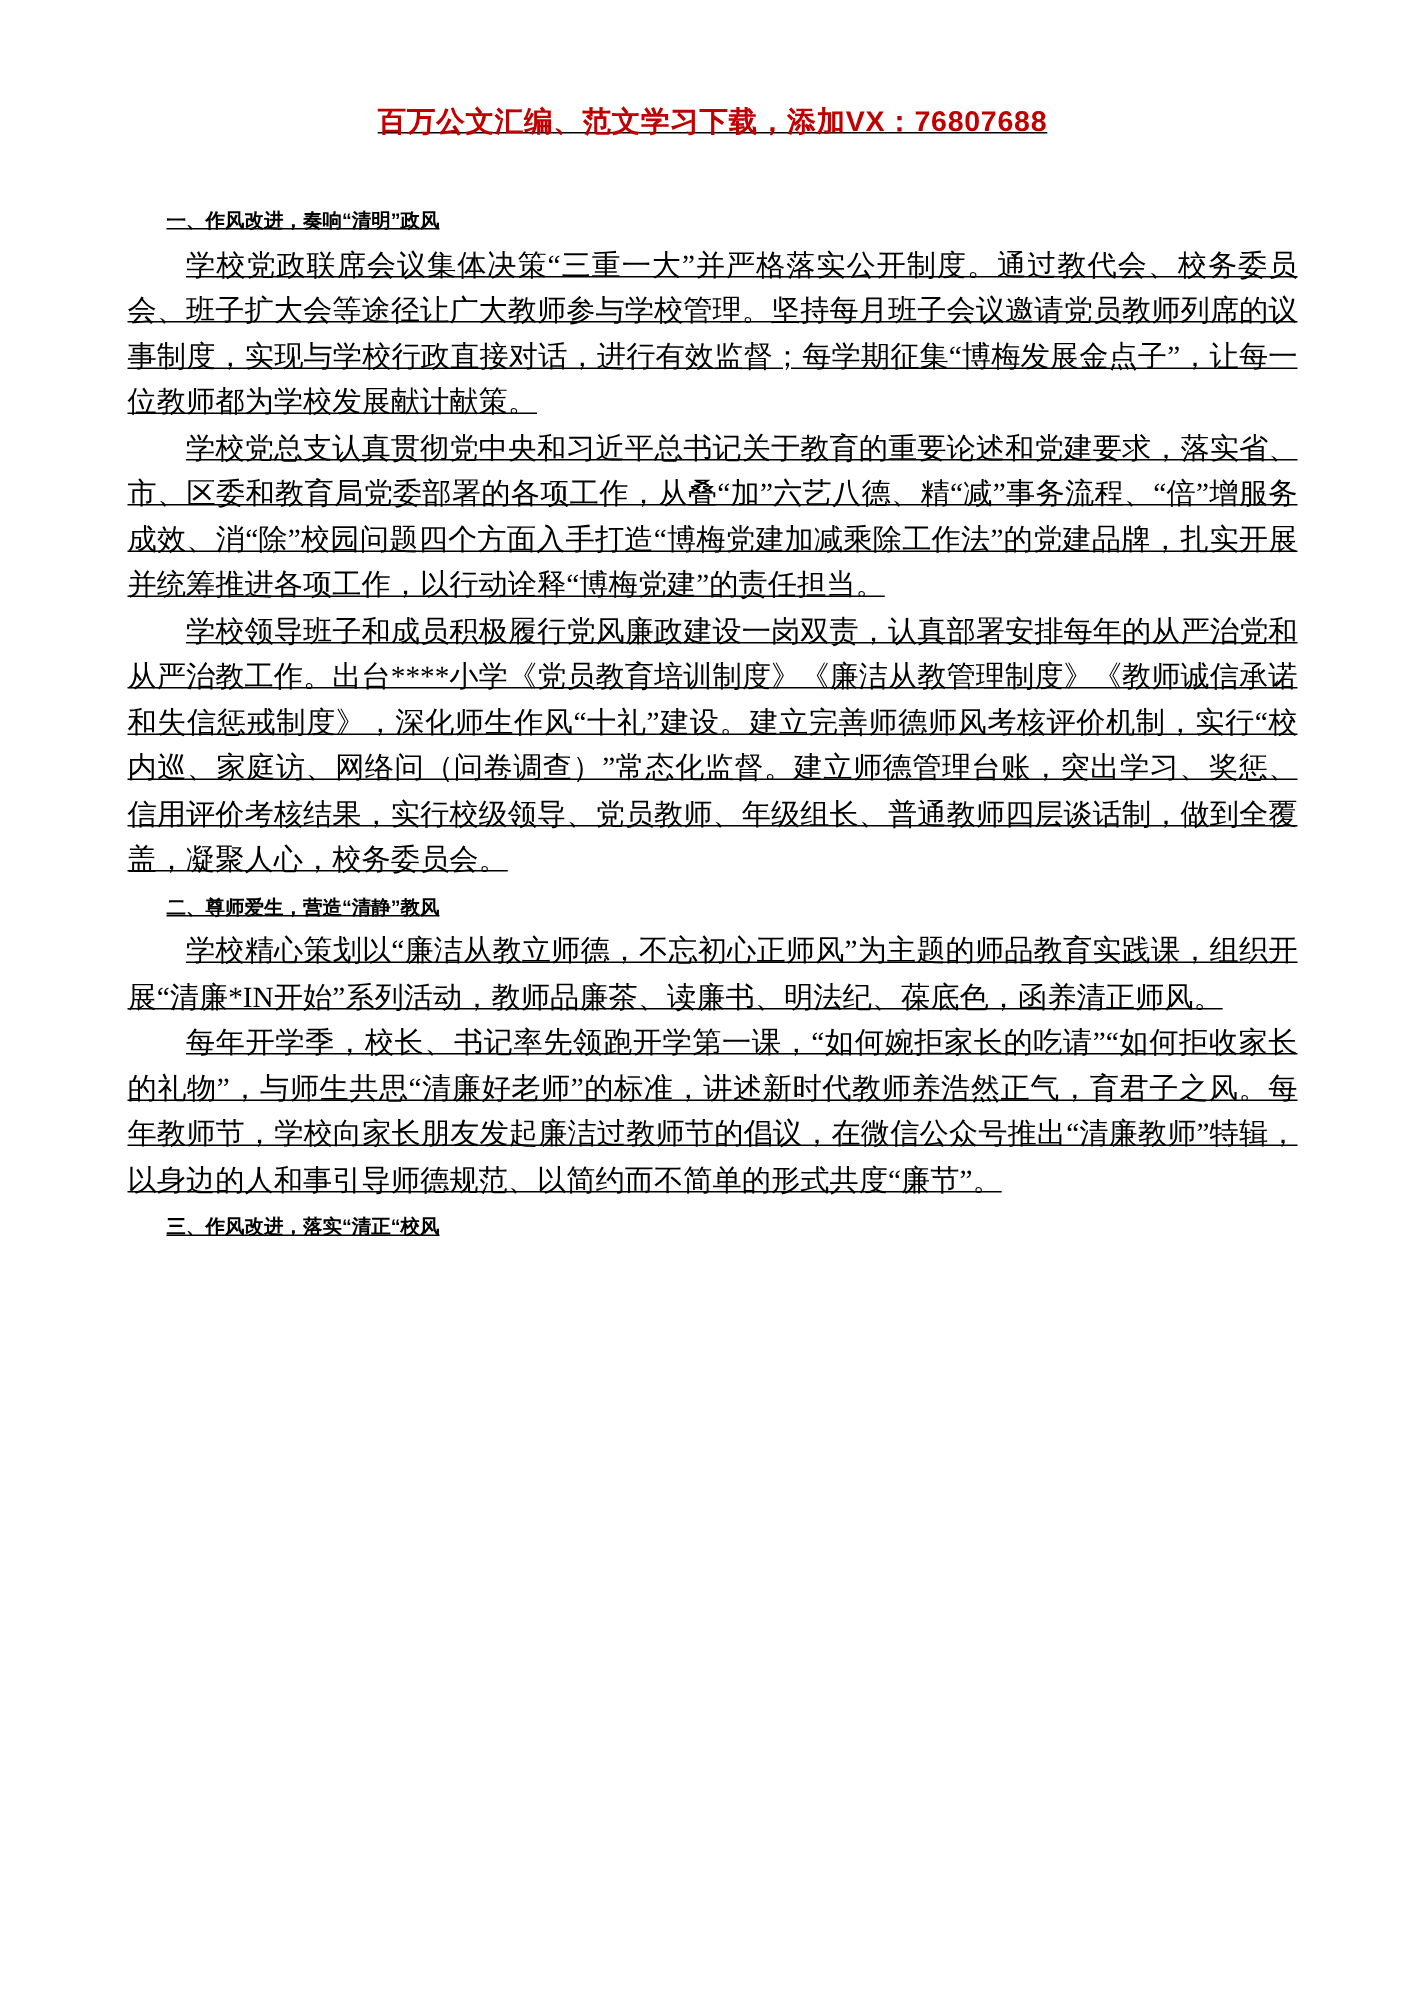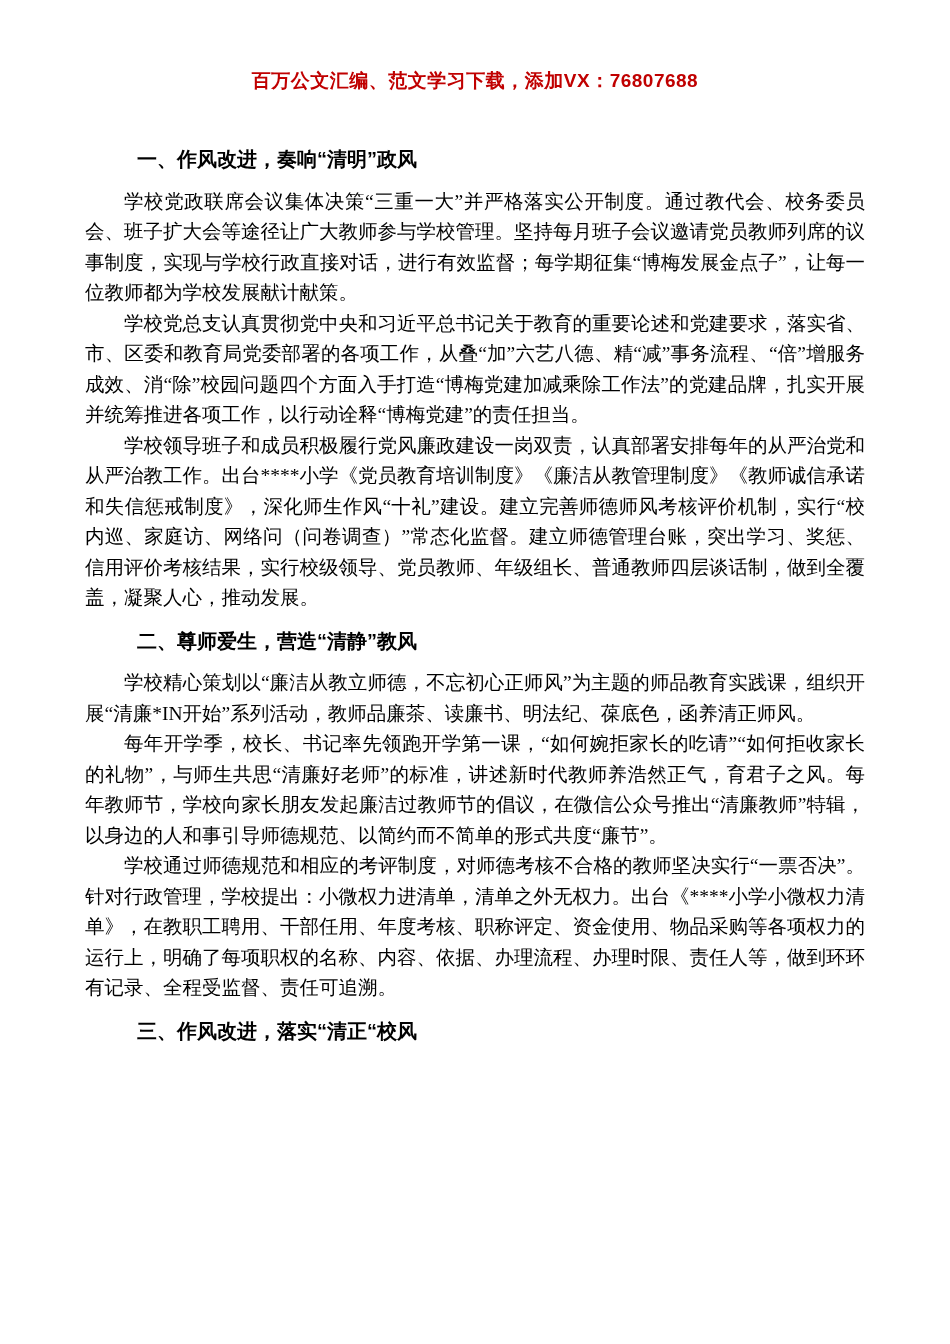--- a/index.html
+++ b/index.html
@@ -13,20 +13,21 @@
     font-family: "Liberation Serif", "DejaVu Serif", serif;
     color: #000000;
     overflow: hidden;
   }
   .page {
     position: relative;
     width: 950px;
     height: 1344px;
     box-sizing: border-box;
     padding: 0;
+    text-decoration: underline;
   }
   .banner {
     text-align: center;
     color: #c00000;
     font-family: "Liberation Sans", "DejaVu Sans", sans-serif;
     font-weight: bold;
     font-size: 19px;
     letter-spacing: 0.5px;
     padding-top: 68px;
   }
@@ -38,40 +39,39 @@
   p.para {
     margin: 0;
     font-size: 19.5px;
     line-height: 30.5px;
     text-align: justify;
     text-justify: inter-ideograph;
     text-indent: 2em;
     font-family: "Liberation Serif", "DejaVu Serif", serif;
   }
   p.heading {
-    margin: 12px;
-    font-size: 20px;
+    margin: 0;
+    font-size: 13px;
     line-height: 30.5px;
     text-indent: 2em;
     font-weight: bold;
     font-family: "Liberation Sans", "DejaVu Sans", sans-serif;
   }
 </style>
 </head>
 <body>
 
 <div class="page">
 
   <div class="banner">百万公文汇编、范文学习下载，添加VX：76807688</div>
 
   <div class="doc-body">
     <p class="heading">一、作风改进，奏响“清明”政风</p>
     <p class="para">学校党政联席会议集体决策“三重一大”并严格落实公开制度。通过教代会、校务委员会、班子扩大会等途径让广大教师参与学校管理。坚持每月班子会议邀请党员教师列席的议事制度，实现与学校行政直接对话，进行有效监督；每学期征集“博梅发展金点子”，让每一位教师都为学校发展献计献策。</p>
     <p class="para">学校党总支认真贯彻党中央和习近平总书记关于教育的重要论述和党建要求，落实省、市、区委和教育局党委部署的各项工作，从叠“加”六艺八德、精“减”事务流程、“倍”增服务成效、消“除”校园问题四个方面入手打造“博梅党建加减乘除工作法”的党建品牌，扎实开展并统筹推进各项工作，以行动诠释“博梅党建”的责任担当。</p>
-    <p class="para">学校领导班子和成员积极履行党风廉政建设一岗双责，认真部署安排每年的从严治党和从严治教工作。出台****小学《党员教育培训制度》《廉洁从教管理制度》《教师诚信承诺和失信惩戒制度》，深化师生作风“十礼”建设。建立完善师德师风考核评价机制，实行“校内巡、家庭访、网络问（问卷调查）”常态化监督。建立师德管理台账，突出学习、奖惩、信用评价考核结果，实行校级领导、党员教师、年级组长、普通教师四层谈话制，做到全覆盖，凝聚人心，推动发展。</p>
+    <p class="para">学校领导班子和成员积极履行党风廉政建设一岗双责，认真部署安排每年的从严治党和从严治教工作。出台****小学《党员教育培训制度》《廉洁从教管理制度》《教师诚信承诺和失信惩戒制度》，深化师生作风“十礼”建设。建立完善师德师风考核评价机制，实行“校内巡、家庭访、网络问（问卷调查）”常态化监督。建立师德管理台账，突出学习、奖惩、信用评价考核结果，实行校级领导、党员教师、年级组长、普通教师四层谈话制，做到全覆盖，凝聚人心，校务委员会。</p>
     <p class="heading">二、尊师爱生，营造“清静”教风</p>
     <p class="para">学校精心策划以“廉洁从教立师德，不忘初心正师风”为主题的师品教育实践课，组织开展“清廉*IN开始”系列活动，教师品廉茶、读廉书、明法纪、葆底色，函养清正师风。</p>
     <p class="para">每年开学季，校长、书记率先领跑开学第一课，“如何婉拒家长的吃请”“如何拒收家长的礼物”，与师生共思“清廉好老师”的标准，讲述新时代教师养浩然正气，育君子之风。每年教师节，学校向家长朋友发起廉洁过教师节的倡议，在微信公众号推出“清廉教师”特辑，以身边的人和事引导师德规范、以简约而不简单的形式共度“廉节”。</p>
-    <p class="para">学校通过师德规范和相应的考评制度，对师德考核不合格的教师坚决实行“一票否决”。针对行政管理，学校提出：小微权力进清单，清单之外无权力。出台《****小学小微权力清单》，在教职工聘用、干部任用、年度考核、职称评定、资金使用、物品采购等各项权力的运行上，明确了每项职权的名称、内容、依据、办理流程、办理时限、责任人等，做到环环有记录、全程受监督、责任可追溯。</p>
     <p class="heading">三、作风改进，落实“清正“校风</p>
   </div>
 
 </div>
 
 </body></html>

